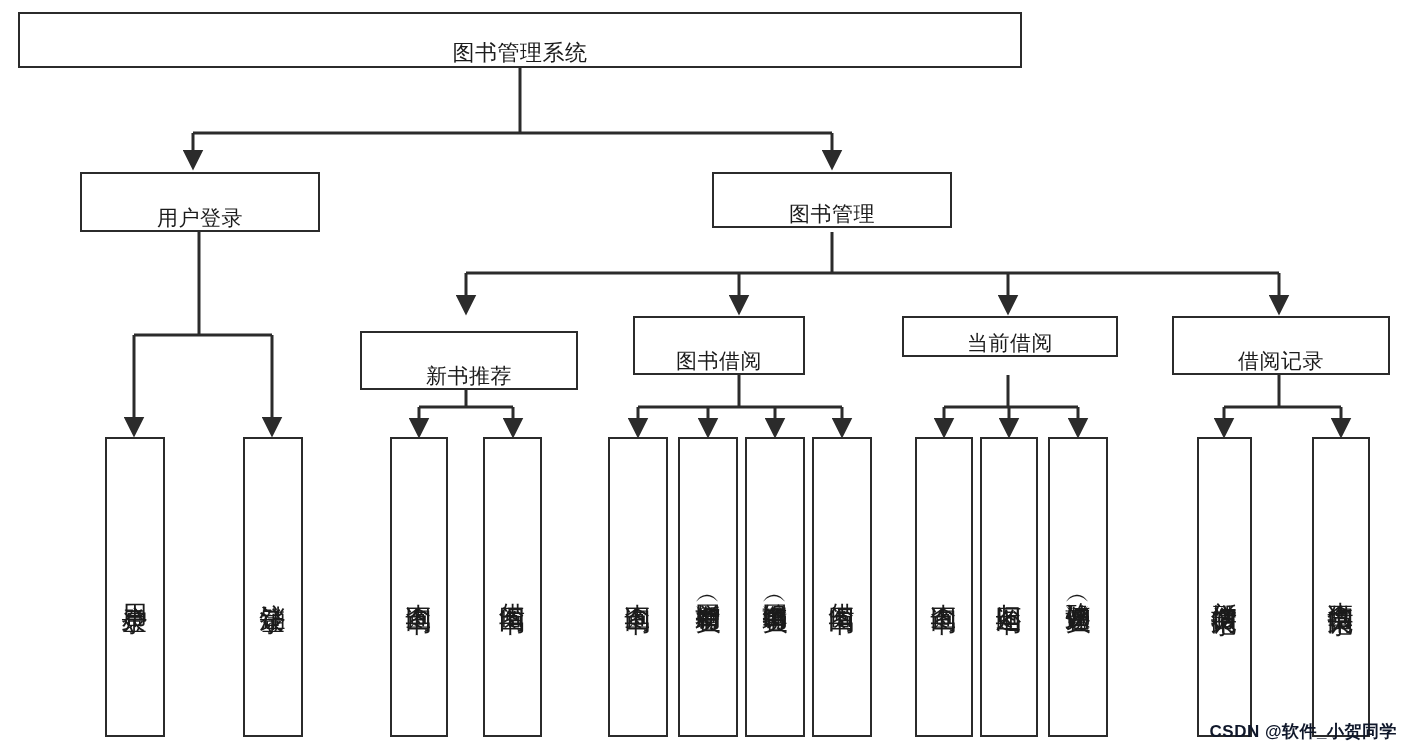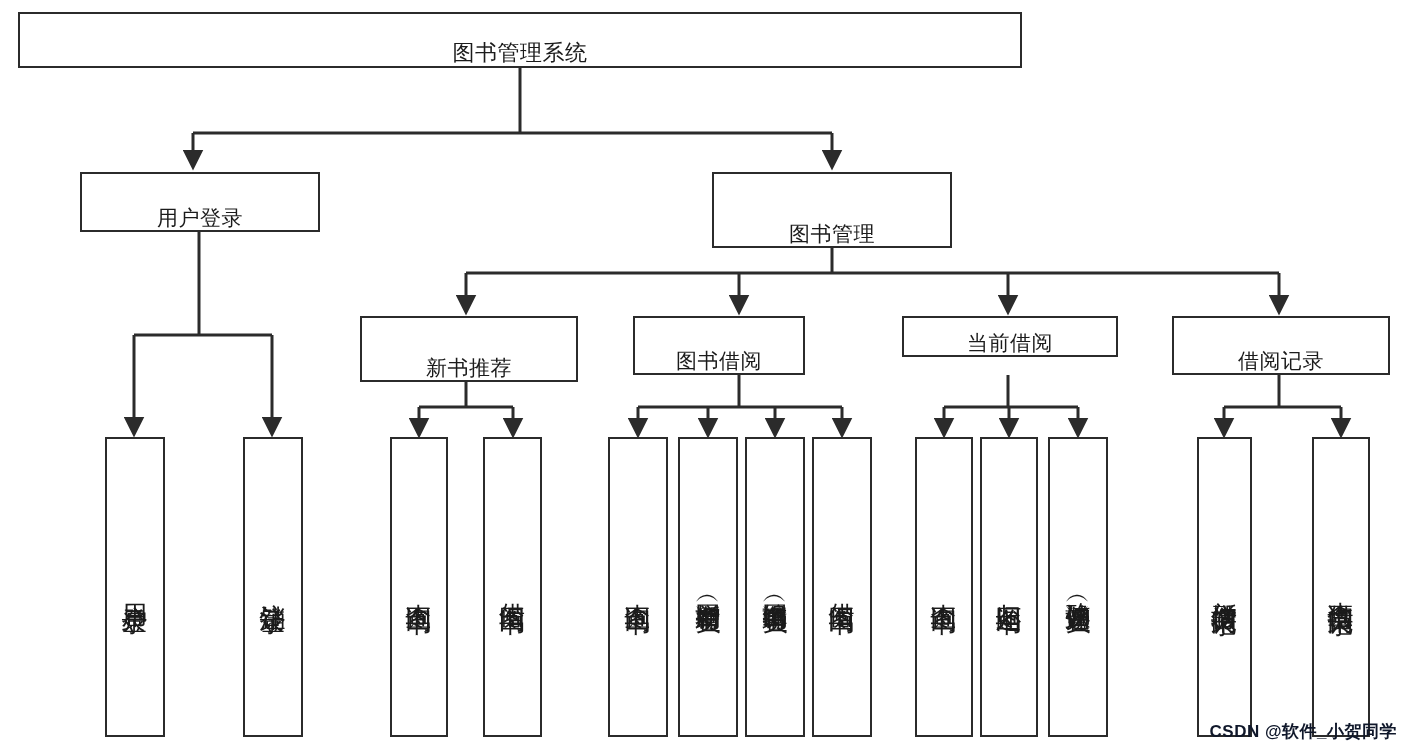--- a/index.html
+++ b/index.html
@@ -131,25 +131,25 @@
     </g>
   </svg>
 
   <div class="node horizontal root" style="left:18px; top:12px; width:1004px; height:56px;">
     <span class="node-label">图书管理系统</span>
   </div>
 
   <div class="node horizontal" style="left:80px; top:172px; width:240px; height:60px;">
     <span class="node-label">用户登录</span>
   </div>
-  <div class="node horizontal" style="left:712px; top:172px; width:240px; height:76px;">
+  <div class="node horizontal" style="left:712px; top:172px; width:240px; height:56px;">
     <span class="node-label">图书管理</span>
   </div>
 
-  <div class="node horizontal" style="left:360px; top:316px; width:218px; height:66px;">
+  <div class="node horizontal" style="left:360px; top:331px; width:218px; height:59px;">
     <span class="node-label">新书推荐</span>
   </div>
   <div class="node horizontal" style="left:633px; top:316px; width:172px; height:59px;">
     <span class="node-label">图书借阅</span>
   </div>
   <div class="node horizontal" style="left:902px; top:316px; width:216px; height:41px;">
     <span class="node-label">当前借阅</span>
   </div>
   <div class="node horizontal" style="left:1172px; top:316px; width:218px; height:59px;">
     <span class="node-label">借阅记录</span>

